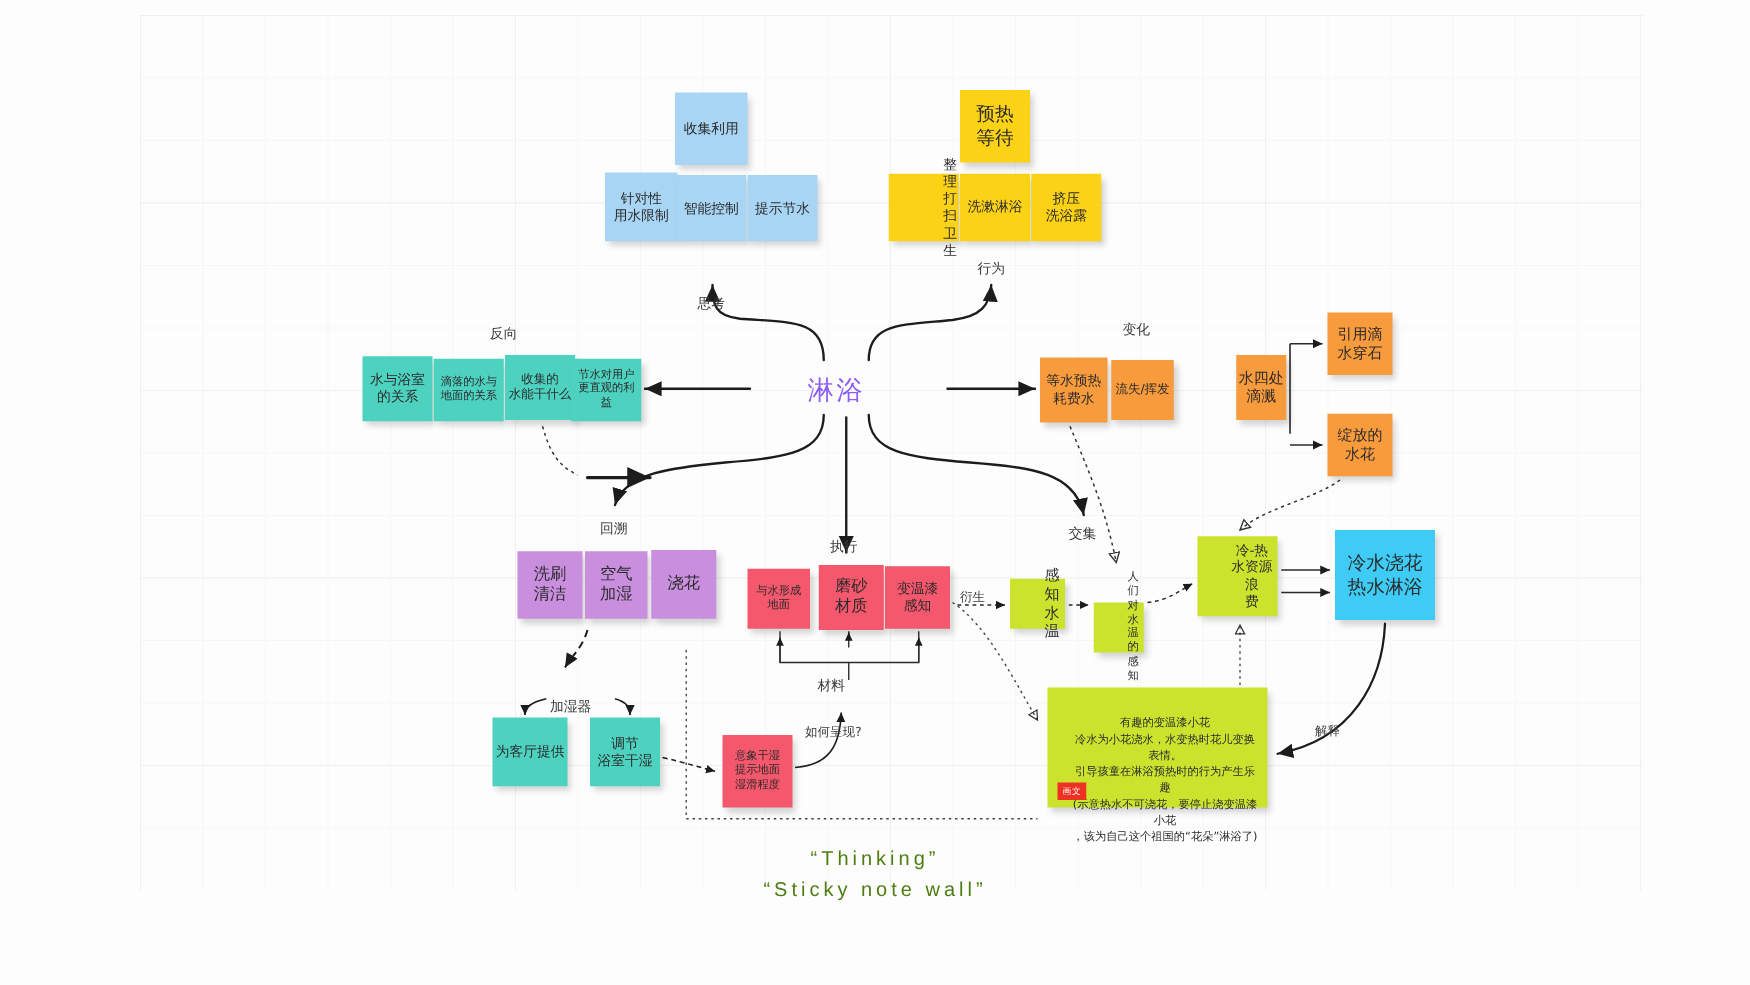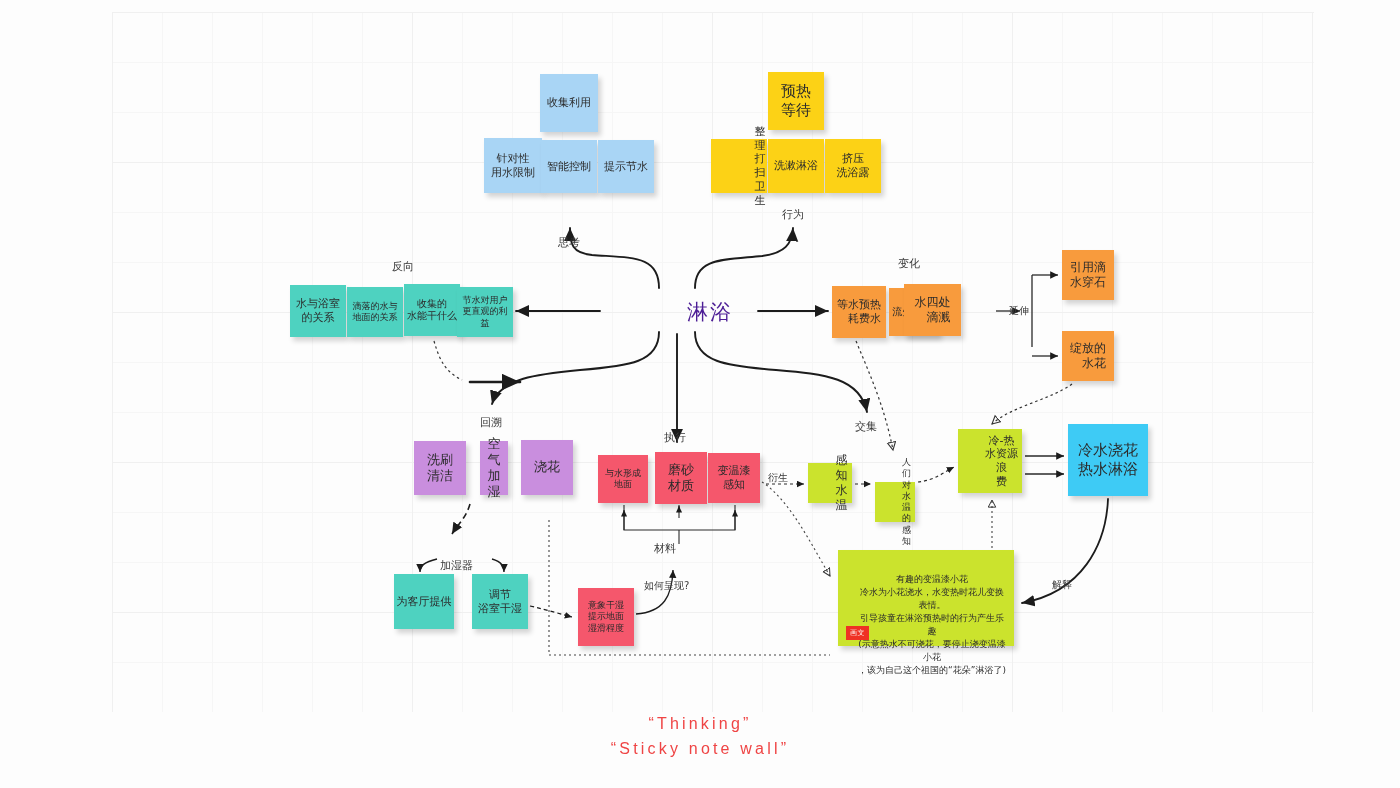--- a/index.html
+++ b/index.html
@@ -40,21 +40,21 @@
     color: #2b2b2b;
     line-height: 1.25;
     box-shadow: 3px 4px 5px rgba(0,0,0,0.17);
     font-family: "DejaVu Sans", "Liberation Sans", sans-serif;
     white-space: pre-line;
     padding: 2px;
   }
   .c-blue   { background: #a9d5f5; }
   .c-yellow { background: #fcd216; }
   .c-teal   { background: #4ed2c0; }
-  .c-orange { background: #f89b3d; text-align: right; }
+  .c-orange { background: #f89b3d; }
   .c-purple { background: #c98ede; }
   .c-pink   { background: #f5576c; }
   .c-lime   { background: #cbe32d; padding-left: 25px; }
   .c-cyan   { background: #3ecbf5; }
 
   .fs-9  { font-size: 9px; }
   .fs-10 { font-size: 10px; }
   .fs-11 { font-size: 11px; }
   .fs-12 { font-size: 12px; }
   .fs-13 { font-size: 13px; }
@@ -81,45 +81,44 @@
     font-size: 7px;
     padding: 2px 4px;
     letter-spacing: 0.5px;
   }
 
   
   .root-label {
     position: absolute;
     font-family: "DejaVu Serif", "Liberation Serif", serif;
     font-size: 21px;
-    color: #4c1d95;
+    color: #8b5cf6;
     letter-spacing: 2px;
-    margin-left: 41px;
   }
   
   .edge-label {
     position: absolute;
     font-family: "DejaVu Serif", "Liberation Serif", serif;
     font-size: 11px;
     color: #3a3a3a;
     white-space: nowrap;
   }
   .edge-label.sans {
     font-family: "DejaVu Sans", "Liberation Sans", sans-serif;
     font-size: 10px;
   }
   
   #caption {
     position: absolute;
-    left: 0; top: 712px;
+    left: 0; top: 676px;
     width: 1400px;
     text-align: center;
     font-family: "Liberation Sans", "DejaVu Sans", sans-serif;
     font-size: 16px;
-    color: #ef4444;
+    color: #4d7c0f;
     letter-spacing: 3.2px;
     line-height: 1.55;
   }
   #caption div { white-space: pre; }
 </style>
 </head>
 <body>
 
 <div id="canvas">
 
@@ -256,29 +255,29 @@
 的关系</div>
       <div class="note c-teal fs-9" style="left: 347px; top: 287px; width: 56px; height: 50px;">滴落的水与
 地面的关系</div>
       <div class="note c-teal fs-10" style="left: 404px; top: 284px; width: 56px; height: 52px;">收集的
 水能干什么</div>
       <div class="note c-teal fs-9" style="left: 457px; top: 287px; width: 56px; height: 50px;">节水对用户
 更直观的利益</div>
       <div class="note c-orange fs-11" style="left: 832px; top: 286px; width: 54px; height: 52px;">等水预热
 耗费水</div>
       <div class="note c-orange fs-10" style="left: 889px; top: 288px; width: 50px; height: 48px;">流失/挥发</div>
-      <div class="note c-orange fs-12" style="left: 904px; top: 284px; width: 57px; height: 52px;">水四处
+      <div class="note c-orange fs-12" style="left: 989px; top: 284px; width: 40px; height: 52px;">水四处
 滴溅</div>
       <div class="note c-orange fs-12" style="left: 1062px; top: 250px; width: 52px; height: 50px;">引用滴
 水穿石</div>
       <div class="note c-orange fs-12" style="left: 1062px; top: 331px; width: 52px; height: 50px;">绽放的
 水花</div>
       <div class="note c-purple fs-13" style="left: 414px; top: 441px; width: 52px; height: 54px;">洗刷
 清洁</div>
-      <div class="note c-purple fs-13" style="left: 468px; top: 441px; width: 28px; height: 54px; margin-left: 12px;">空气
+      <div class="note c-purple fs-13" style="left: 468px; top: 441px; width: 50px; height: 54px;">空气
 加湿</div>
       <div class="note c-purple fs-13" style="left: 521px; top: 440px; width: 52px; height: 55px;">浇花</div>
       <div class="note c-teal fs-11" style="left: 394px; top: 574px; width: 60px; height: 55px;">为客厅提供</div>
       <div class="note c-teal fs-11" style="left: 472px; top: 574px; width: 56px; height: 55px;">调节
 浴室干湿</div>
       <div class="note c-pink fs-9" style="left: 578px; top: 588px; width: 56px; height: 58px;">意象干湿
 提示地面
 湿滑程度</div>
       <div class="note c-pink fs-9" style="left: 598px; top: 455px; width: 50px; height: 48px;">与水形成
 地面</div>

